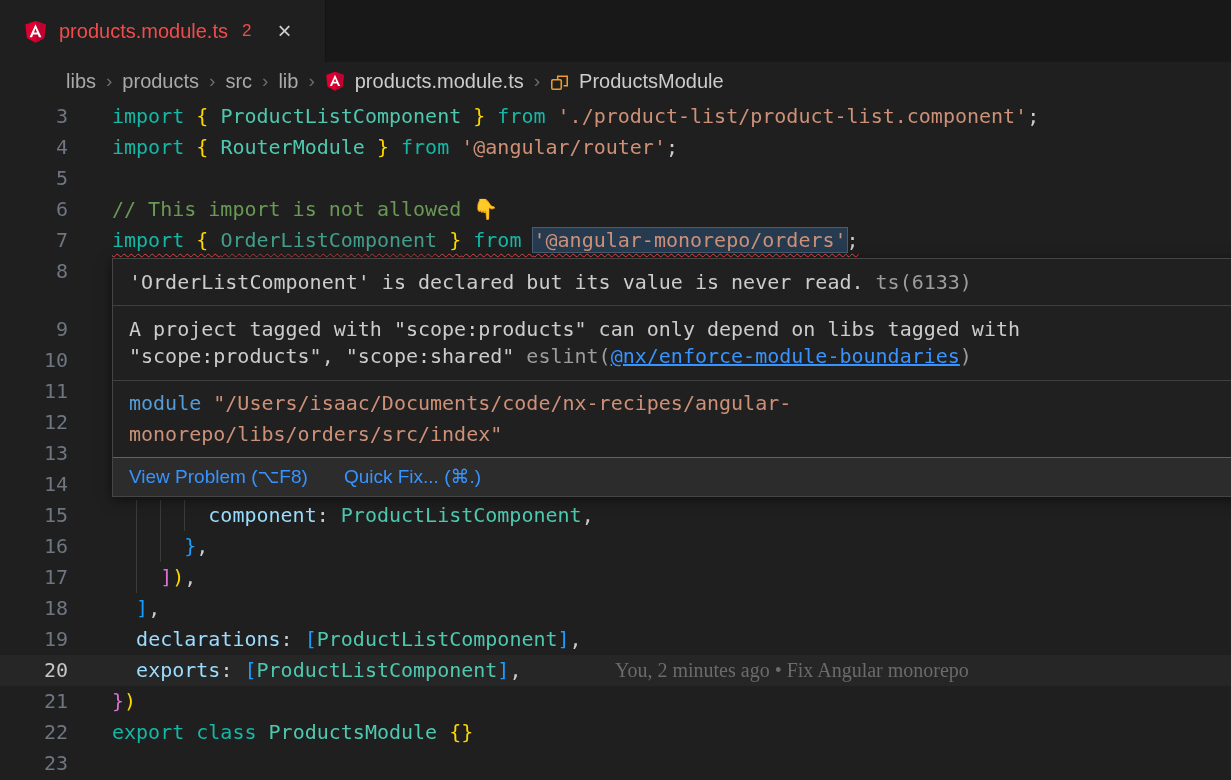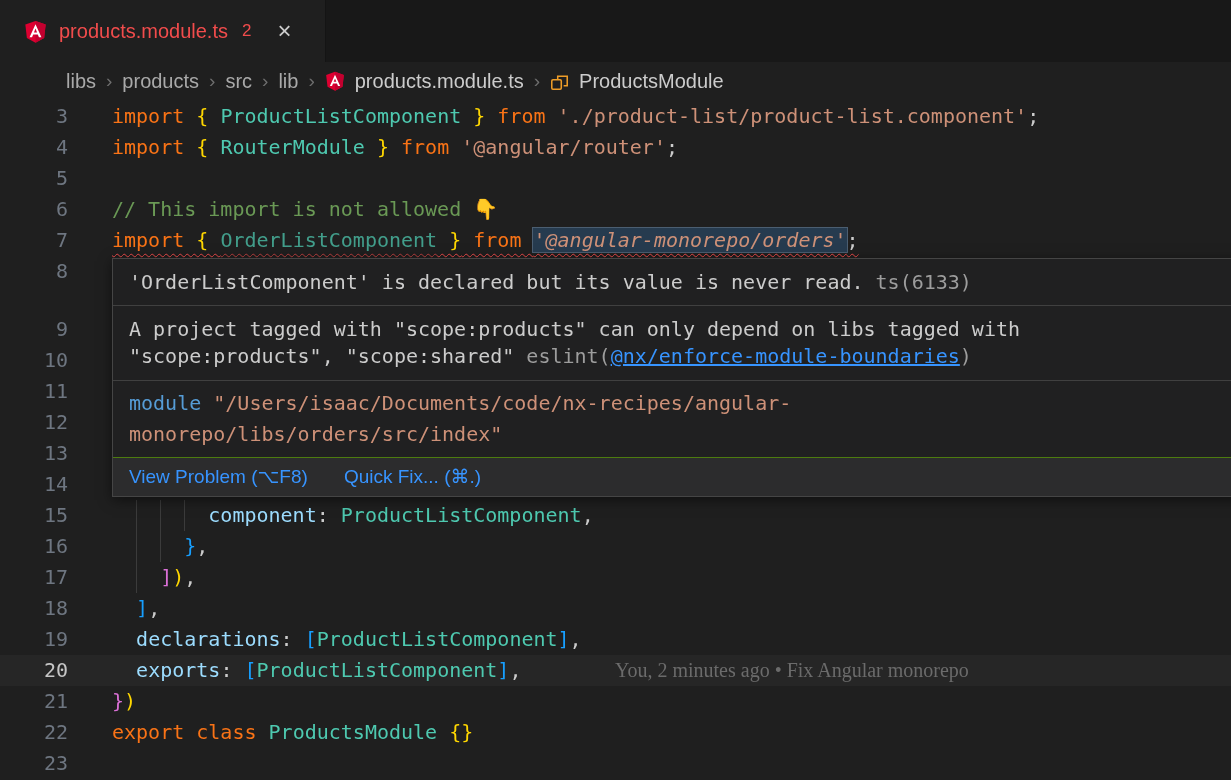--- a/index.html
+++ b/index.html
@@ -40,40 +40,39 @@
   .lines { position:absolute; top:1px; left:0; right:0; }
   .row { position:relative; height:31px; font-size:20px; line-height:31px; white-space:pre; color:#cccccc; }
   .row.active { background:rgba(255,255,255,0.03); }
   .ln { position:absolute; left:0; top:0; width:68px; text-align:right; color:#6e7681; cursor:pointer; }
   .row.active .ln { color:#c6c6c6; }
   .lc { position:absolute; left:112px; top:0; cursor:text; }
   .guide { position:absolute; top:0; bottom:0; width:1px; background:#3b3b3b; }
   .blame { position:absolute; left:503px; top:0; color:#6b6b6b; white-space:pre;font-family:Liberation Serif, serif; }
 
   
-  .kw   { color:#f97316;text-align:right; }
+  .kw   { color:#14b8a6;text-align:right; }
   .cls  { color:#4EC9B0; }
   .str  { color:#CE9178; }
   .com  { color:#6A9955;margin-top:36px; }
   .prop { color:#9CDCFE; }
   .p    { color:#cccccc; }
   .b1   { color:#FFD700; }
   .b2   { color:#DA70D6; }
   .b3   { color:#179FFF; }
   .dim  { opacity:.75; }
   .emoji{ color:#e8b339; }
   .sq {
     text-decoration:underline wavy #f14c4c 1px;
     text-underline-offset:6px;
     text-decoration-skip-ink:none;
   }
   .hl {
     background:rgba(46,87,128,0.5);
     box-shadow:0 0 0 1px rgba(128,170,212,0.45);
-    font-style:italic;
   }
 
   
   .hover {
     position:absolute; left:112px; top:158px; width:1230px;
     background:#202021; border:1px solid #454545;
     box-shadow:0 3px 12px rgba(0,0,0,0.5); z-index:10;
     color:#cccccc; font-size:20px;
   }
   .h-row1 { padding:10px 16px; line-height:26px; border-bottom:1px solid #404040; }

